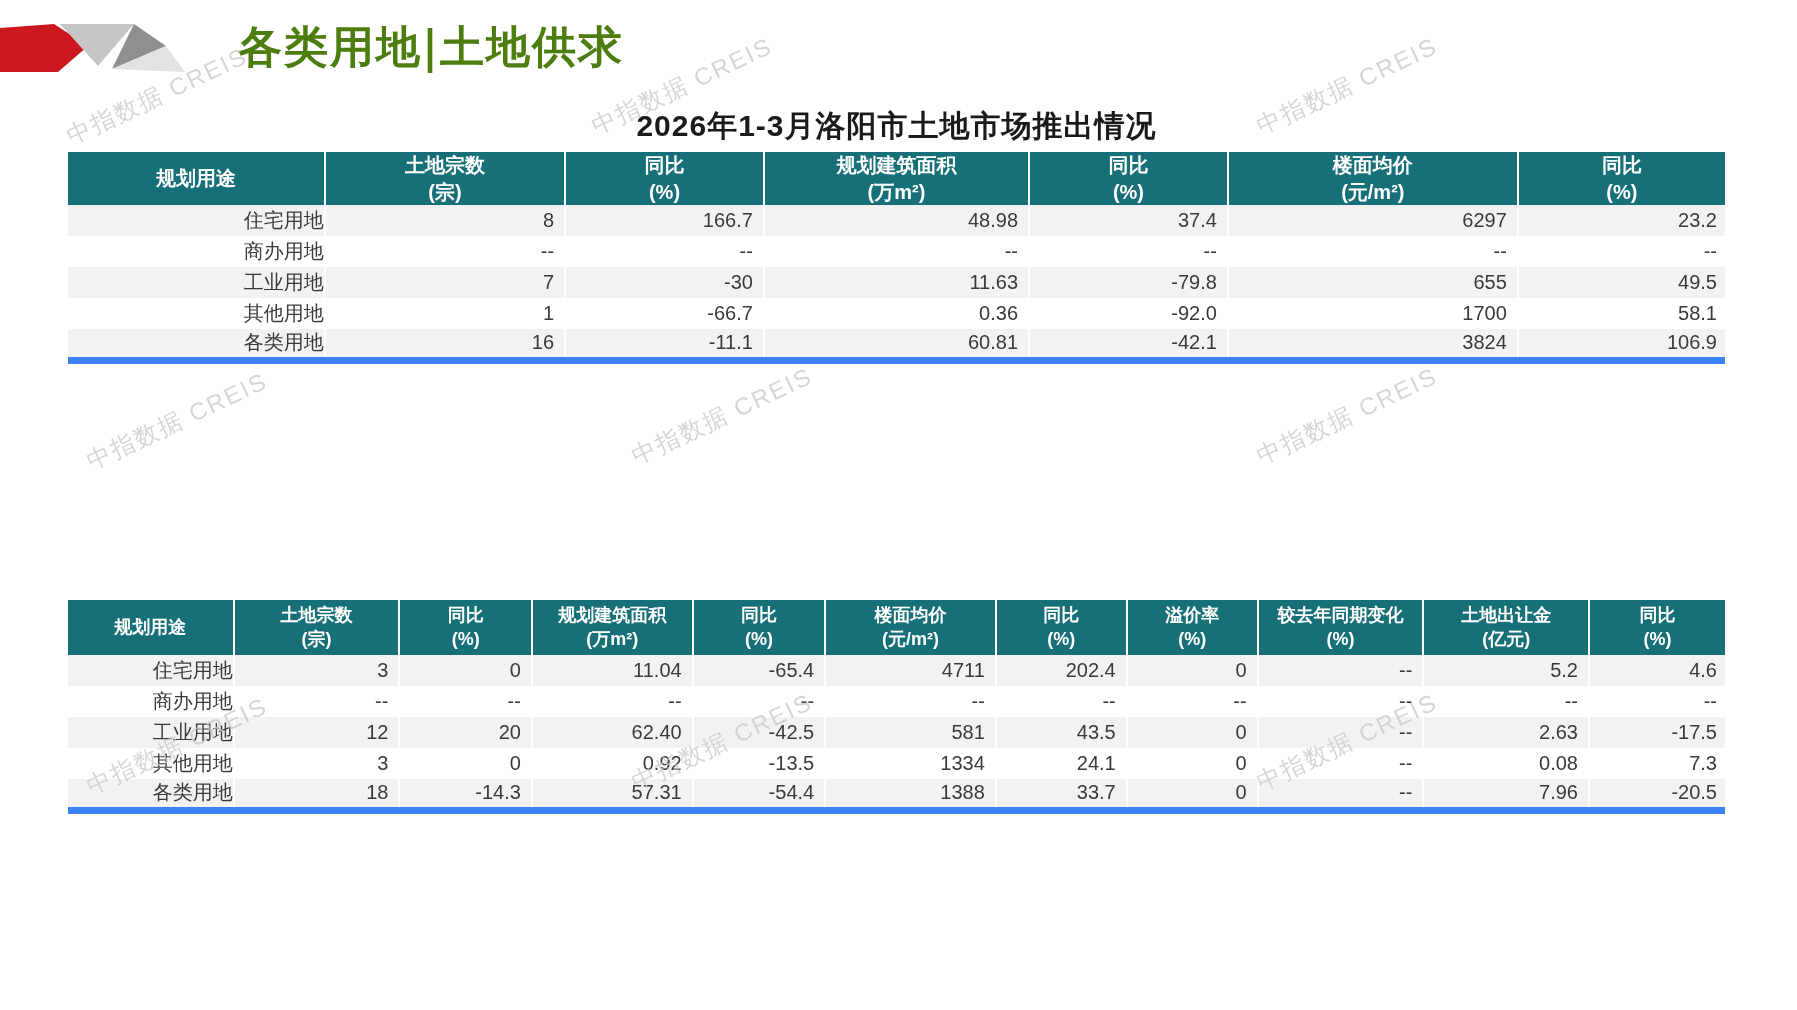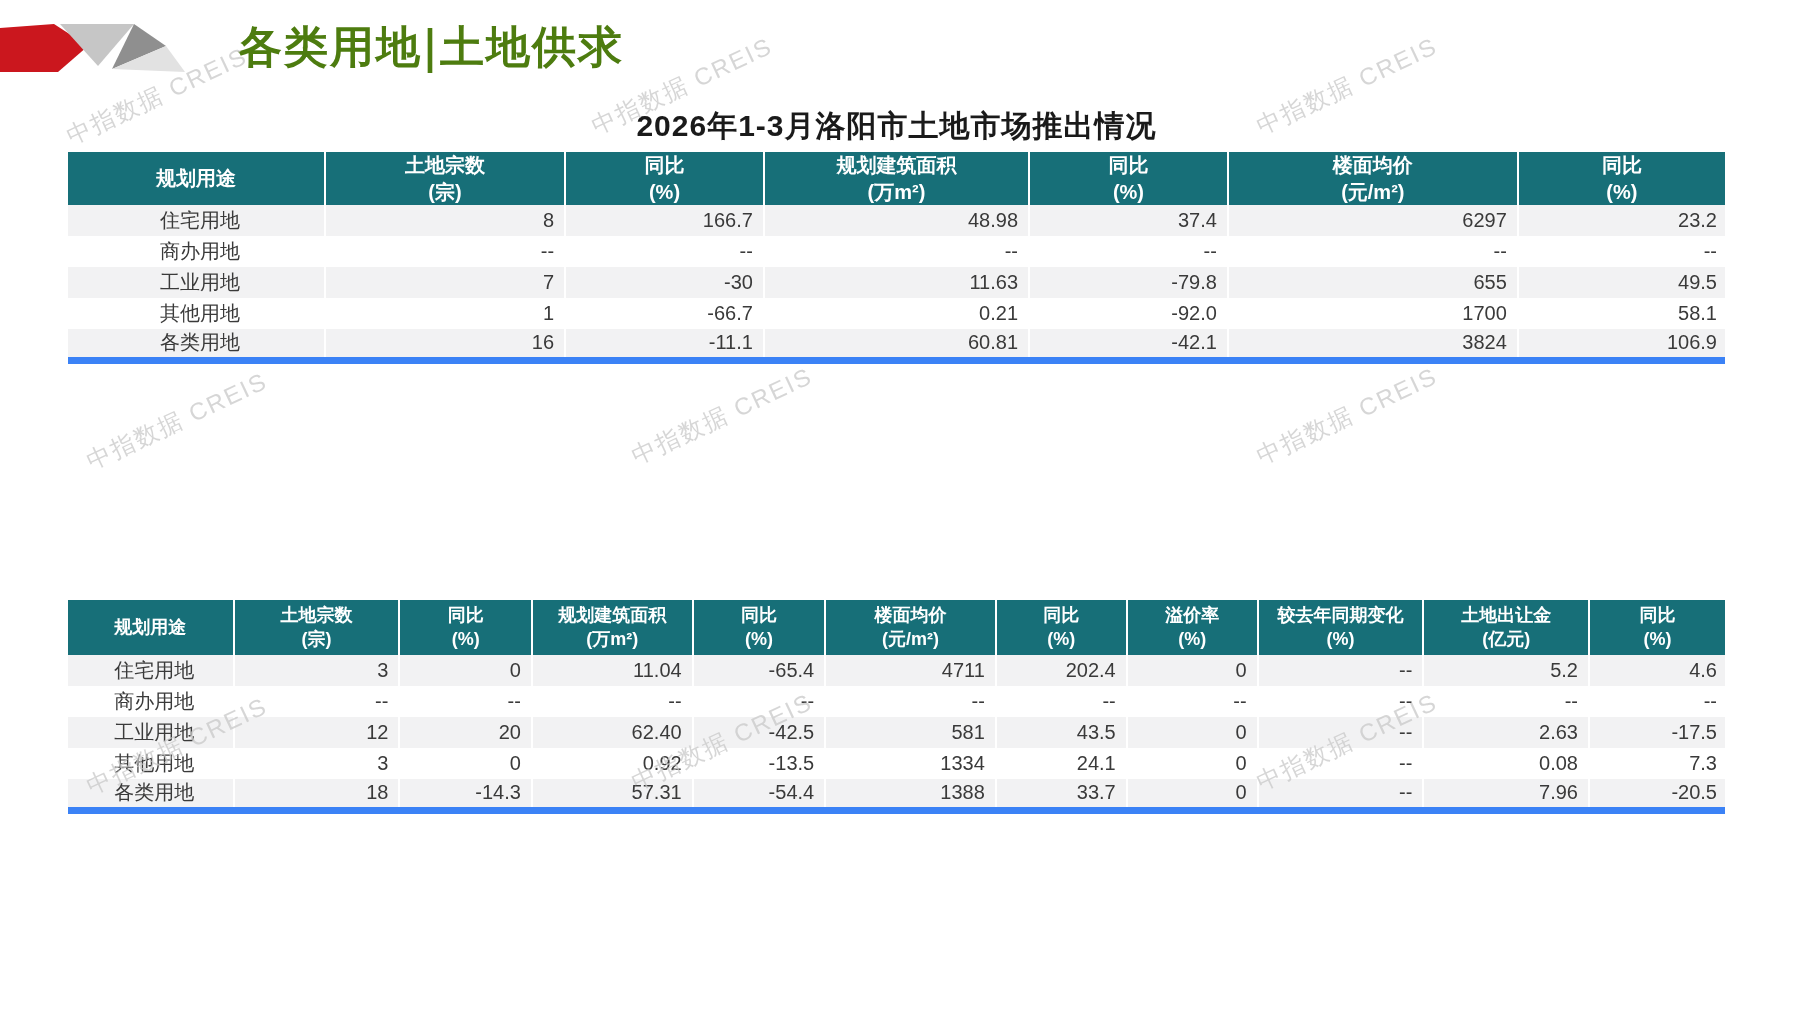--- a/index.html
+++ b/index.html
@@ -46,21 +46,21 @@
   #table1 thead th{height:53px;font-size:20px}
   #table2 thead th{height:55px;font-size:18px}
   thead th:last-child{border-right:none}
   tbody td{
     height:31px;font-size:20px;color:var(--body-text);
     text-align:right;padding-right:10px;border-right:2px solid #fff;
     background:#fff;white-space:nowrap;overflow:hidden;
   }
   tbody td:last-child{border-right:none;padding-right:8px}
   tbody tr.stripe td{background:var(--stripe)}
-  tbody td.rowlabel{text-align:center;padding-left:8px;padding-right:0}
+  tbody td.rowlabel{text-align:right;padding-left:8px;padding-right:0}
 </style>
 </head>
 <body>
 
 <svg class="logo" viewBox="0 0 185 48" xmlns="http://www.w3.org/2000/svg">
   <polygon points="0,4 54,0 88,22 58,48 0,48" fill="var(--logo-red)"></polygon>
   <polygon points="60,0 134,0 98,42" fill="#c6c6c6"></polygon>
   <polygon points="134,0 166,22 112,45" fill="#8f8f8f"></polygon>
   <polygon points="112,45 166,22 185,48" fill="#e2e2e2"></polygon>
 </svg>
@@ -146,21 +146,21 @@
           <td>-30</td>
           <td>11.63</td>
           <td>-79.8</td>
           <td>655</td>
           <td>49.5</td>
         </tr>
         <tr>
           <td class="rowlabel">其他用地</td>
           <td>1</td>
           <td>-66.7</td>
-          <td>0.21</td>
+          <td>0.36</td>
           <td>-92.0</td>
           <td>1700</td>
           <td>58.1</td>
         </tr>
         <tr class="stripe">
           <td class="rowlabel">各类用地</td>
           <td>16</td>
           <td>-11.1</td>
           <td>60.81</td>
           <td>-42.1</td>

